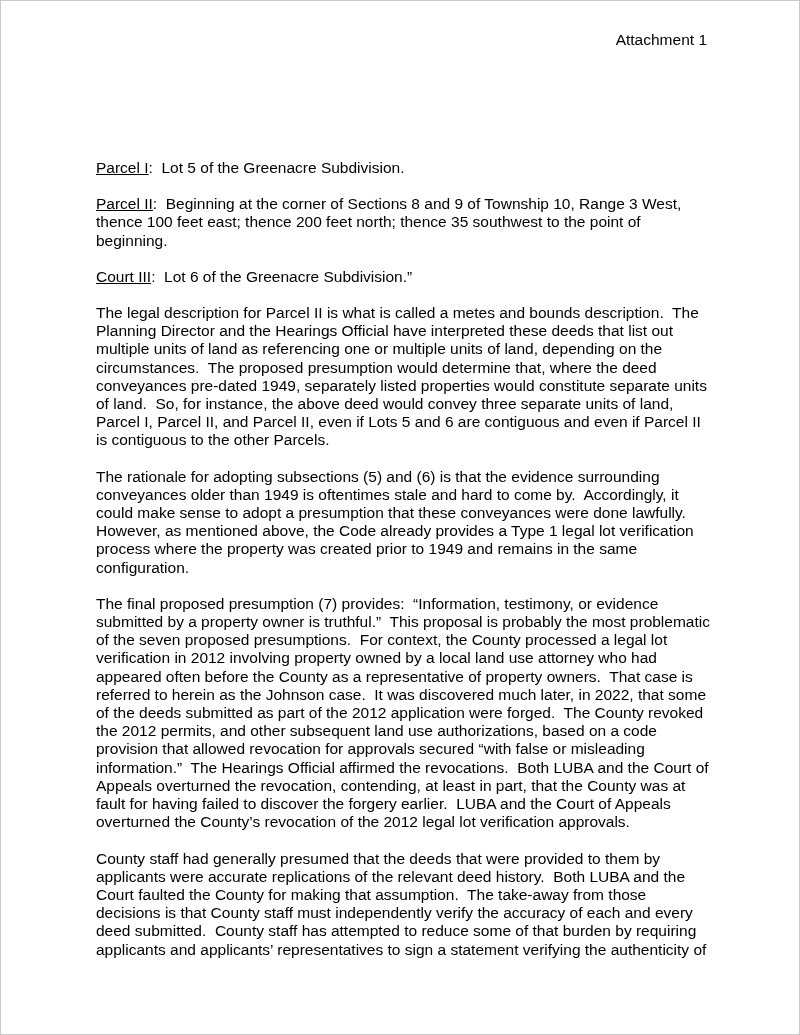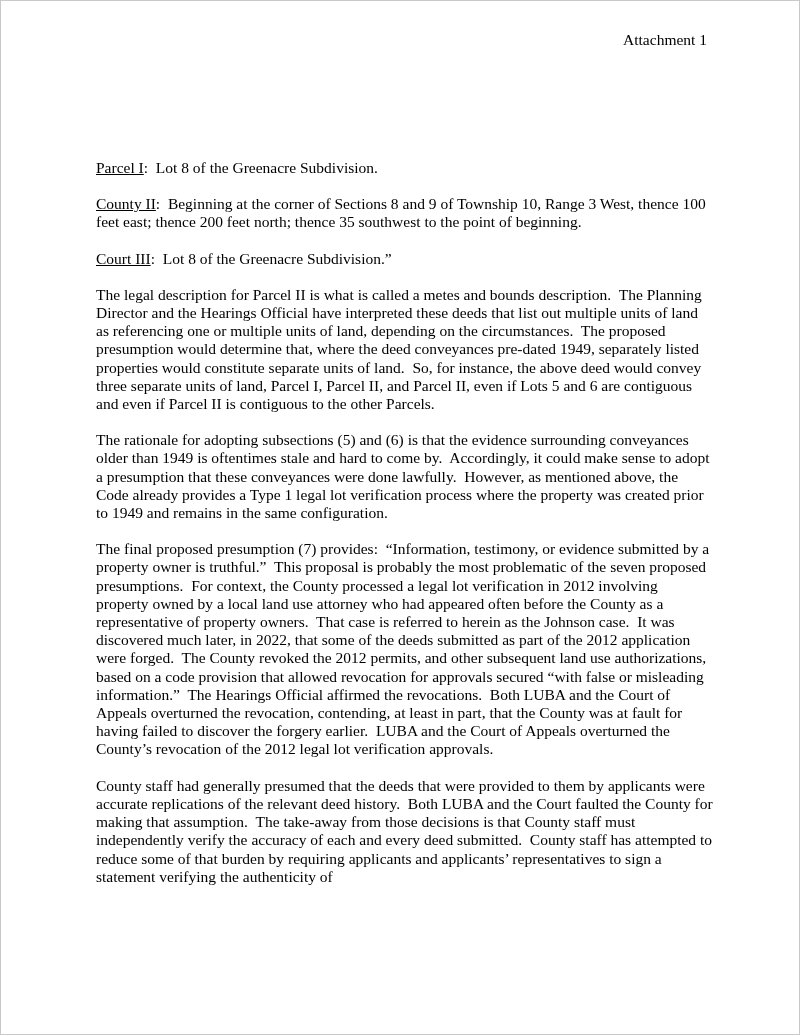--- a/index.html
+++ b/index.html
@@ -8,21 +8,21 @@
     background: #ffffff;
   }
   .page {
     position: relative;
     width: 800px;
     height: 1035px;
     margin: 0 auto;
     background: #ffffff;
     box-sizing: border-box;
     border: 1px solid #c9c9c9;
-    font-family: Liberation Serif, serif;
+    font-family: Liberation Sans, sans-serif;
     color: #000000;
     overflow: hidden;
   }
   .attachment-line {
     position: absolute;
     top: 30px;
     right: 92px;
     font-size: 15.5px;
     line-height: 18px;
     text-align: right;
@@ -47,25 +47,25 @@
 </style>
 </head>
 <body>
 
 <div class="page">
 
   <div class="attachment-line">Attachment 1</div>
 
   <div class="content">
 
-    <p><span class="parcel-label">Parcel I</span><span>:  Lot 8 of the Greenacre Subdivision.</span></p>
+    <p><span class="parcel-label">Parcel I</span><span>:  Lot 5 of the Greenacre Subdivision.</span></p>
 
-    <p><span class="parcel-label">County II</span><span>:  Beginning at the corner of Sections 8 and 9 of Township 10, Range 3 West, thence 100 feet east; thence 200 feet north; thence 35 southwest to the point of beginning.</span></p>
+    <p><span class="parcel-label">Parcel II</span><span>:  Beginning at the corner of Sections 8 and 9 of Township 10, Range 3 West, thence 100 feet east; thence 200 feet north; thence 35 southwest to the point of beginning.</span></p>
 
-    <p><span class="parcel-label">Court III</span><span>:  Lot 8 of the Greenacre Subdivision.”</span></p>
+    <p><span class="parcel-label">Court III</span><span>:  Lot 6 of the Greenacre Subdivision.”</span></p>
 
     <p>The legal description for Parcel II is what is called a metes and bounds description.  The Planning Director and the Hearings Official have interpreted these deeds that list out multiple units of land as referencing one or multiple units of land, depending on the circumstances.  The proposed presumption would determine that, where the deed conveyances pre-dated 1949, separately listed properties would constitute separate units of land.  So, for instance, the above deed would convey three separate units of land, Parcel I, Parcel II, and Parcel II, even if Lots 5 and 6 are contiguous and even if Parcel II is contiguous to the other Parcels.</p>
 
     <p>The rationale for adopting subsections (5) and (6) is that the evidence surrounding conveyances older than 1949 is oftentimes stale and hard to come by.  Accordingly, it could make sense to adopt a presumption that these conveyances were done lawfully.  However, as mentioned above, the Code already provides a Type 1 legal lot verification process where the property was created prior to 1949 and remains in the same configuration.</p>
 
     <p>The final proposed presumption (7) provides:  “Information, testimony, or evidence submitted by a property owner is truthful.”  This proposal is probably the most problematic of the seven proposed presumptions.  For context, the County processed a legal lot verification in 2012 involving property owned by a local land use attorney who had appeared often before the County as a representative of property owners.  That case is referred to herein as the Johnson case.  It was discovered much later, in 2022, that some of the deeds submitted as part of the 2012 application were forged.  The County revoked the 2012 permits, and other subsequent land use authorizations, based on a code provision that allowed revocation for approvals secured “with false or misleading information.”  The Hearings Official affirmed the revocations.  Both LUBA and the Court of Appeals overturned the revocation, contending, at least in part, that the County was at fault for having failed to discover the forgery earlier.  LUBA and the Court of Appeals overturned the County’s revocation of the 2012 legal lot verification approvals.</p>
 
     <p>County staff had generally presumed that the deeds that were provided to them by applicants were accurate replications of the relevant deed history.  Both LUBA and the Court faulted the County for making that assumption.  The take-away from those decisions is that County staff must independently verify the accuracy of each and every deed submitted.  County staff has attempted to reduce some of that burden by requiring applicants and applicants’ representatives to sign a statement verifying the authenticity of</p>
 
   </div>

